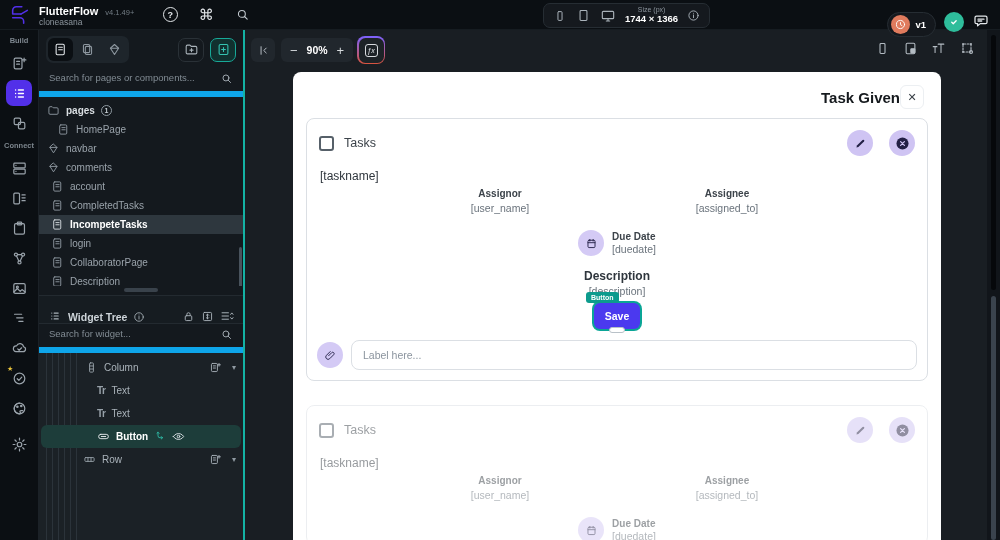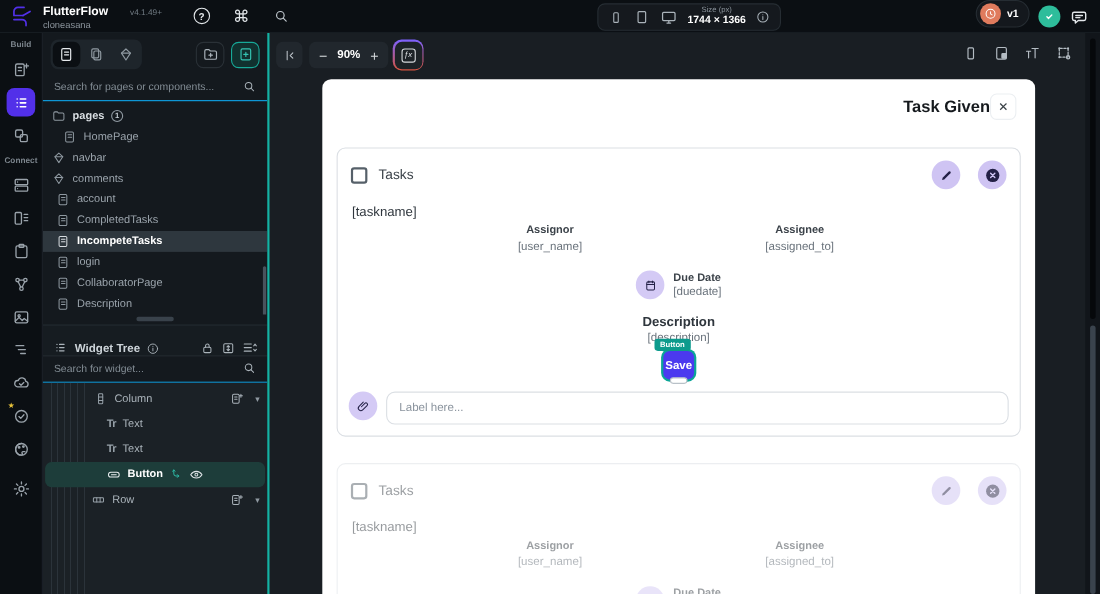--- a/index.html
+++ b/index.html
@@ -5,31 +5,31 @@
   *{box-sizing:border-box;margin:0;padding:0}
   html,body{width:1000px;height:540px;overflow:hidden}
   body{background:#0b0f13;font-family:"Liberation Sans",sans-serif;color:#a7b0b8;position:relative}
   .ic{fill:none;stroke:currentColor;stroke-width:1.7;stroke-linecap:round;stroke-linejoin:round;display:block}
 
   
   .topbar{height:30px;background:#0b0f13;display:flex;align-items:center;position:relative;border-bottom:1px solid #161c21;z-index:5}
   .logo{width:22px;height:22px;margin:0 8px 0 9px;color:#5230e9}
   .titleblock{line-height:1.05;margin-right:18px}
   .appname{font-size:11px;font-weight:bold;color:#fff;display:inline}
-  .version{font-size:7.5px;color:#737d85;margin-left:20px}
+  .version{font-size:7.5px;color:#737d85;margin-left:7px}
   .project{font-size:8.5px;color:#8c959d}
   .tbicon{width:22px;height:22px;display:flex;align-items:center;justify-content:center;color:#c3cad0;margin:0 7px;cursor:pointer}
   .cmd{font-size:15px;color:#e3e7ea}
   .helpc{width:15px;height:15px;border:1.5px solid #e3e7ea;border-radius:50%;display:flex;align-items:center;justify-content:center;font-size:9px;font-weight:bold;color:#e3e7ea}
   .devicepill{position:absolute;left:543px;top:3px;height:25px;background:#15191e;border:1px solid #262d33;border-radius:7px;display:flex;align-items:center;padding:0 9px;gap:9px}
   .devicepill .dvic{color:#aab3ba}
   .sizeblock{text-align:center;line-height:1.1}
   .sizelabel{font-size:7px;color:#8c959d}
   .sizeval{font-size:9.5px;font-weight:bold;color:#fff}
-  .tbright{position:absolute;right:10px;top:0;display:flex;align-items:flex-end;gap:8px}
+  .tbright{position:absolute;right:10px;top:12px;display:flex;align-items:flex-start;gap:8px}
   .userpill{display:flex;align-items:center;gap:5px;background:#14181d;border:1px solid #262d33;border-radius:14px;padding:2px 9px 2px 3px}
   .avatar{width:19px;height:19px;border-radius:50%;background:#e07b5d;display:flex;align-items:center;justify-content:center;color:#fff}
   .usertxt{font-size:9.5px;font-weight:bold;color:#fff}
   .checkcircle{width:20px;height:20px;border-radius:50%;background:#2ebd9b;display:flex;align-items:center;justify-content:center;color:#fff}
   .chatic{color:#e3e7ea}
 
   
   .main{display:flex;height:510px}
 
   
@@ -42,21 +42,21 @@
 
   
   .panel{width:205px;background:#14191e;border-left:1px solid #1b2127;display:flex;flex-direction:column;flex:none}
   .toolsrow{display:flex;align-items:center;padding:6px 7px 5px;gap:6px}
   .seg{display:flex;background:#1e252b;border-radius:7px;padding:2px;gap:2px}
   .segbtn{width:25px;height:23px;border-radius:6px;display:flex;align-items:center;justify-content:center;color:#8f99a1;cursor:pointer}
   .segbtn.active{background:#0b0f13;color:#e6eaed}
   .spacer{flex:1}
   .sqbtn{width:26px;height:24px;border:1px solid #2a3137;border-radius:7px;display:flex;align-items:center;justify-content:center;color:#aab3ba;cursor:pointer}
   .sqbtn.teal{border:1.5px solid #17a998;background:#11312f;color:#35c4b2}
-  .searchrow{display:flex;align-items:flex-end;padding:4px 10px 6px;gap:6px;border-bottom:1px solid #0ea5e9}
+  .searchrow{display:flex;align-items:flex-start;padding:4px 10px 6px;gap:6px;border-bottom:6px solid #0ea5e9}
   .searchrow input{flex:1;background:transparent;border:none;outline:none;color:#c6ced4;font-size:9.5px;font-family:"Liberation Sans",sans-serif}
   .searchrow input::placeholder{color:#828c94}
   .searchic{color:#aab3ba;flex:none}
   .pageslist{flex:1;padding-top:4px;position:relative;overflow:hidden}
   .prow{display:flex;align-items:center;height:19px;padding:0 8px;gap:6px;font-size:10px;color:#9aa3ab;cursor:pointer;white-space:nowrap}
   .prow .pic{flex:none;color:#8f99a1}
   .prow.sel{background:#2e373e;color:#fff;font-weight:bold}
   .prow.sel .pic{color:#d7dce0}
   .folderrow{font-weight:bold;color:#d9dee2}
   .badge1{width:11px;height:11px;border:1px solid #8f99a1;border-radius:50%;font-size:7px;display:flex;align-items:center;justify-content:center;color:#c6ced4}
@@ -91,43 +91,43 @@
   .fxinner{width:100%;height:100%;border-radius:6.5px;background:#1d2327;display:flex;align-items:center;justify-content:center}
   .fxglyph{border:1.2px solid #d6dadd;border-radius:3px;width:13px;height:13px;display:flex;align-items:center;justify-content:center;font-size:7px;font-style:italic;color:#e3e7ea}
   .cright{position:absolute;right:12px;top:10px;display:flex;align-items:center;gap:13px;color:#b4bcc3}
   .cright .cic{cursor:pointer}
 
   
   .page{position:absolute;left:48px;top:42px;width:648px;height:560px;background:#fff;border-radius:8px 8px 0 0;color:#15191d}
   .pagehead{display:flex;align-items:center;justify-content:flex-end;padding:13px 17px 9px}
   .pagetitle{font-size:15px;font-weight:bold;color:#15191d}
   .closebtn{width:24px;height:24px;border:1px solid #eceff2;border-radius:6px;display:flex;align-items:center;justify-content:center;font-size:11px;color:#3a4147;cursor:pointer}
-  .card{margin:16px 13px;border:1px solid #dbdfe4;border-radius:8px;background:#fff;position:relative}
+  .card{margin:0 13px;border:1px solid #dbdfe4;border-radius:8px;background:#fff;position:relative}
   .card2wrap{opacity:.5;margin-top:24px}
   .cardtop{display:flex;align-items:center;padding:11px 12px 0;gap:10px}
   .checkbox{width:15px;height:15px;border:2px solid #566069;border-radius:3px;cursor:pointer;flex:none}
   .tasks-lbl{font-size:12.5px;color:#3c434a}
   .circbtn{width:26px;height:26px;border-radius:50%;background:#cfc4f3;display:flex;align-items:center;justify-content:center;color:#232046;cursor:pointer;flex:none}
   .taskname{margin:13px 0 0 13px;font-size:12px;color:#2f363d}
   .assrow{position:relative;height:36px;margin-top:4px}
   .assblock{position:absolute;text-align:center;line-height:1.35}
   .asslabel{font-size:10px;font-weight:bold;color:#3c434a}
   .assval{font-size:10.5px;color:#6a737c}
   .duerow{display:flex;align-items:center;justify-content:center;gap:8px;margin-top:7px}
   .duecirc{width:26px;height:26px;border-radius:50%;background:#d4caf5;display:flex;align-items:center;justify-content:center;color:#232046;cursor:pointer}
   .duetxt{line-height:1.3;text-align:left}
   .desc{text-align:center;margin-top:11px;line-height:1.4}
   .desclabel{font-size:12px;font-weight:bold;color:#2f363d}
   .descval{font-size:10.5px;color:#6a737c}
   .savewrap{display:flex;justify-content:center;margin-top:4px;height:28px;position:relative}
-  .savebtn{width:28px;height:26px;background:#4b39ef;border:none;border-radius:6px;color:#fff;font-size:10.5px;font-weight:bold;font-family:"Liberation Sans",sans-serif;cursor:pointer;position:relative}
+  .savebtn{width:46px;height:26px;background:#4b39ef;border:none;border-radius:6px;color:#fff;font-size:10.5px;font-weight:bold;font-family:"Liberation Sans",sans-serif;cursor:pointer;position:relative}
   .savebtn.selected{box-shadow:0 0 0 2px #0aa596}
   .seltag{position:absolute;top:-11px;left:-8px;background:#0d9b8d;color:#fff;font-size:7px;font-weight:bold;padding:2px 5px;border-radius:3px;z-index:2}
   .selhandle{position:absolute;left:50%;bottom:-4px;transform:translateX(-50%);width:16px;height:6px;background:#fff;border:1px solid #b9c1c8;border-radius:4px;z-index:2}
-  .attachrow{display:flex;gap:8px;padding:7px 10px 10px;margin-top:2px}
+  .attachrow{display:flex;align-items:center;gap:8px;padding:7px 10px 10px;margin-top:2px}
   .attachcirc{width:26px;height:26px;border-radius:50%;background:#d4caf5;display:flex;align-items:center;justify-content:center;color:#232046;cursor:pointer;flex:none}
   .attachinput{flex:1;height:30px;border:1px solid #dbdfe4;border-radius:8px;padding:0 11px;font-size:10.5px;color:#2f363d;outline:none;font-family:"Liberation Sans",sans-serif;background:#fff}
   .attachinput::placeholder{color:#8b949e}
 
   
   .rightstrip{width:13px;background:#11151a;position:relative;flex:none}
   .rsthumb-dark{position:absolute;left:4px;top:5px;width:5px;height:255px;background:#06080b;border-radius:3px}
   .rsthumb{position:absolute;left:4px;top:266px;width:5px;height:244px;background:#3a434d;border-radius:3px;cursor:grab}
 </style>
 </head>

